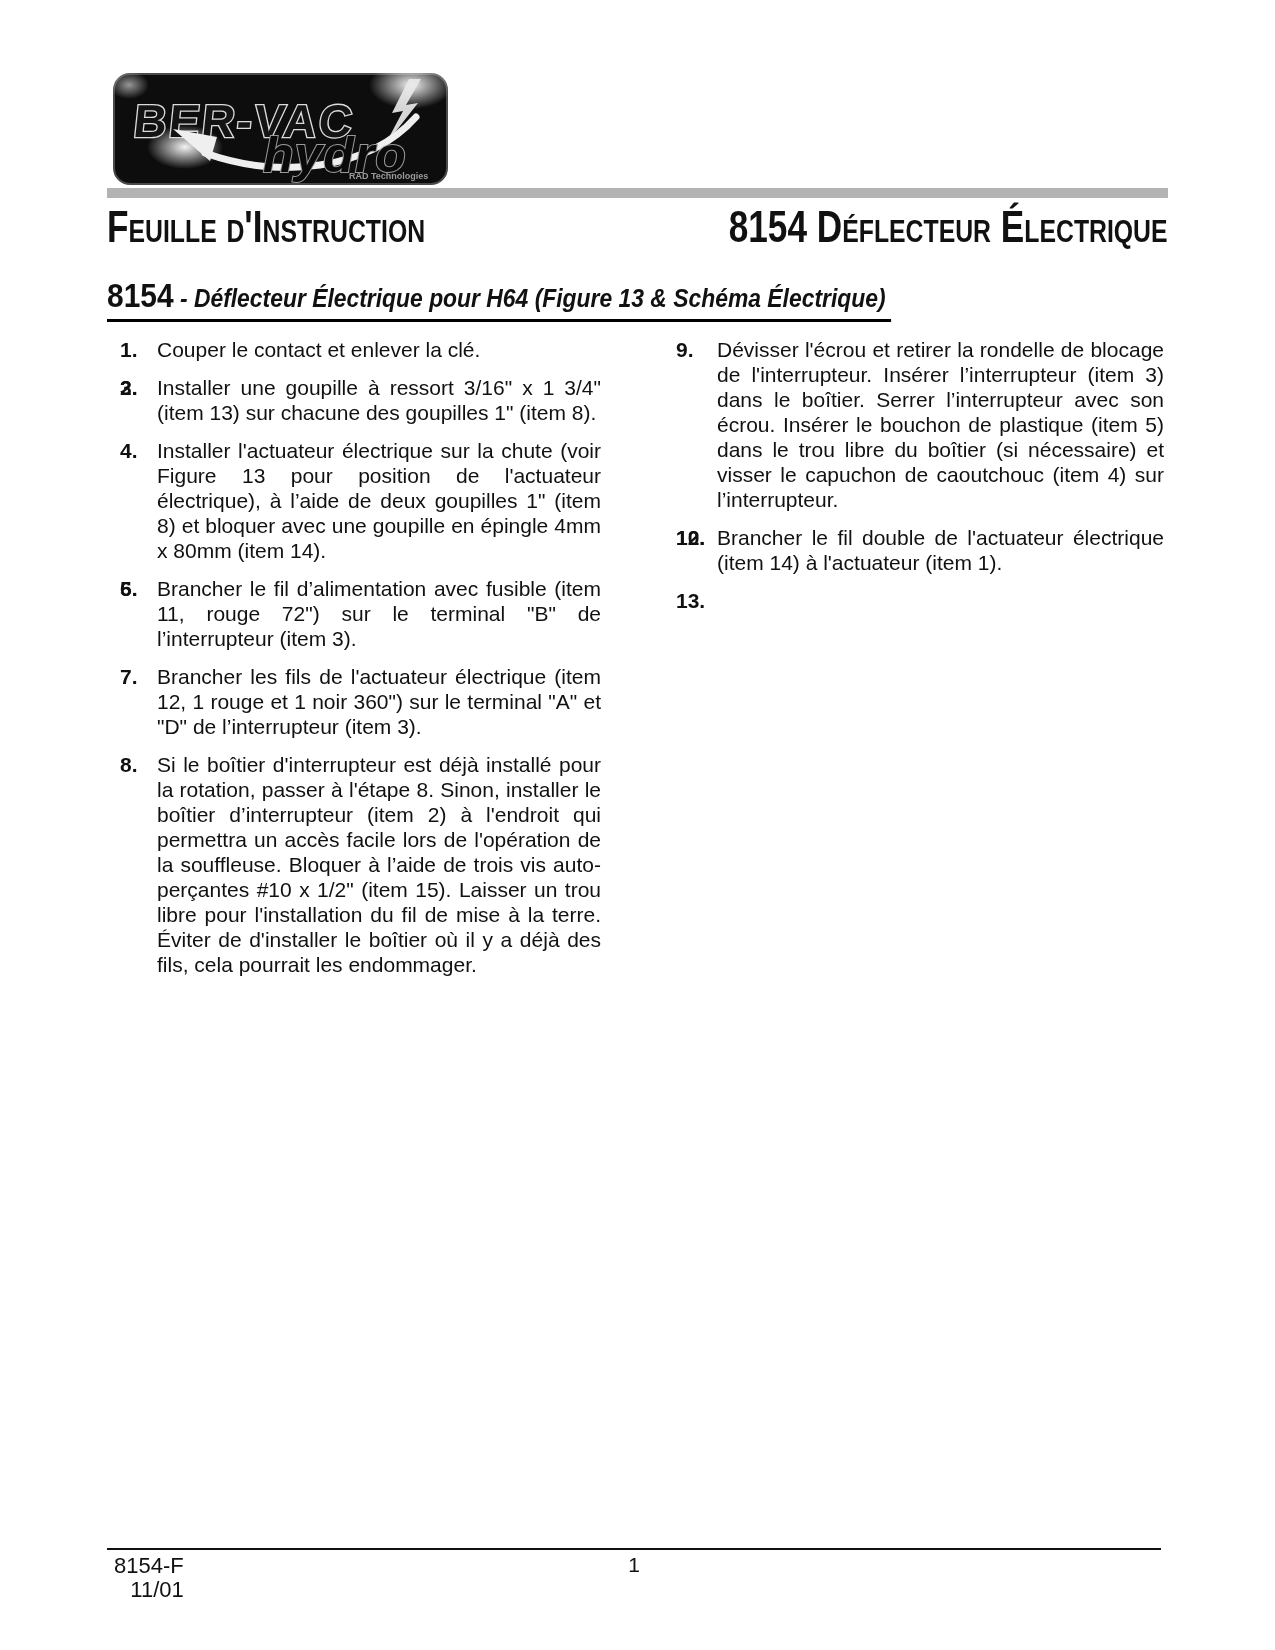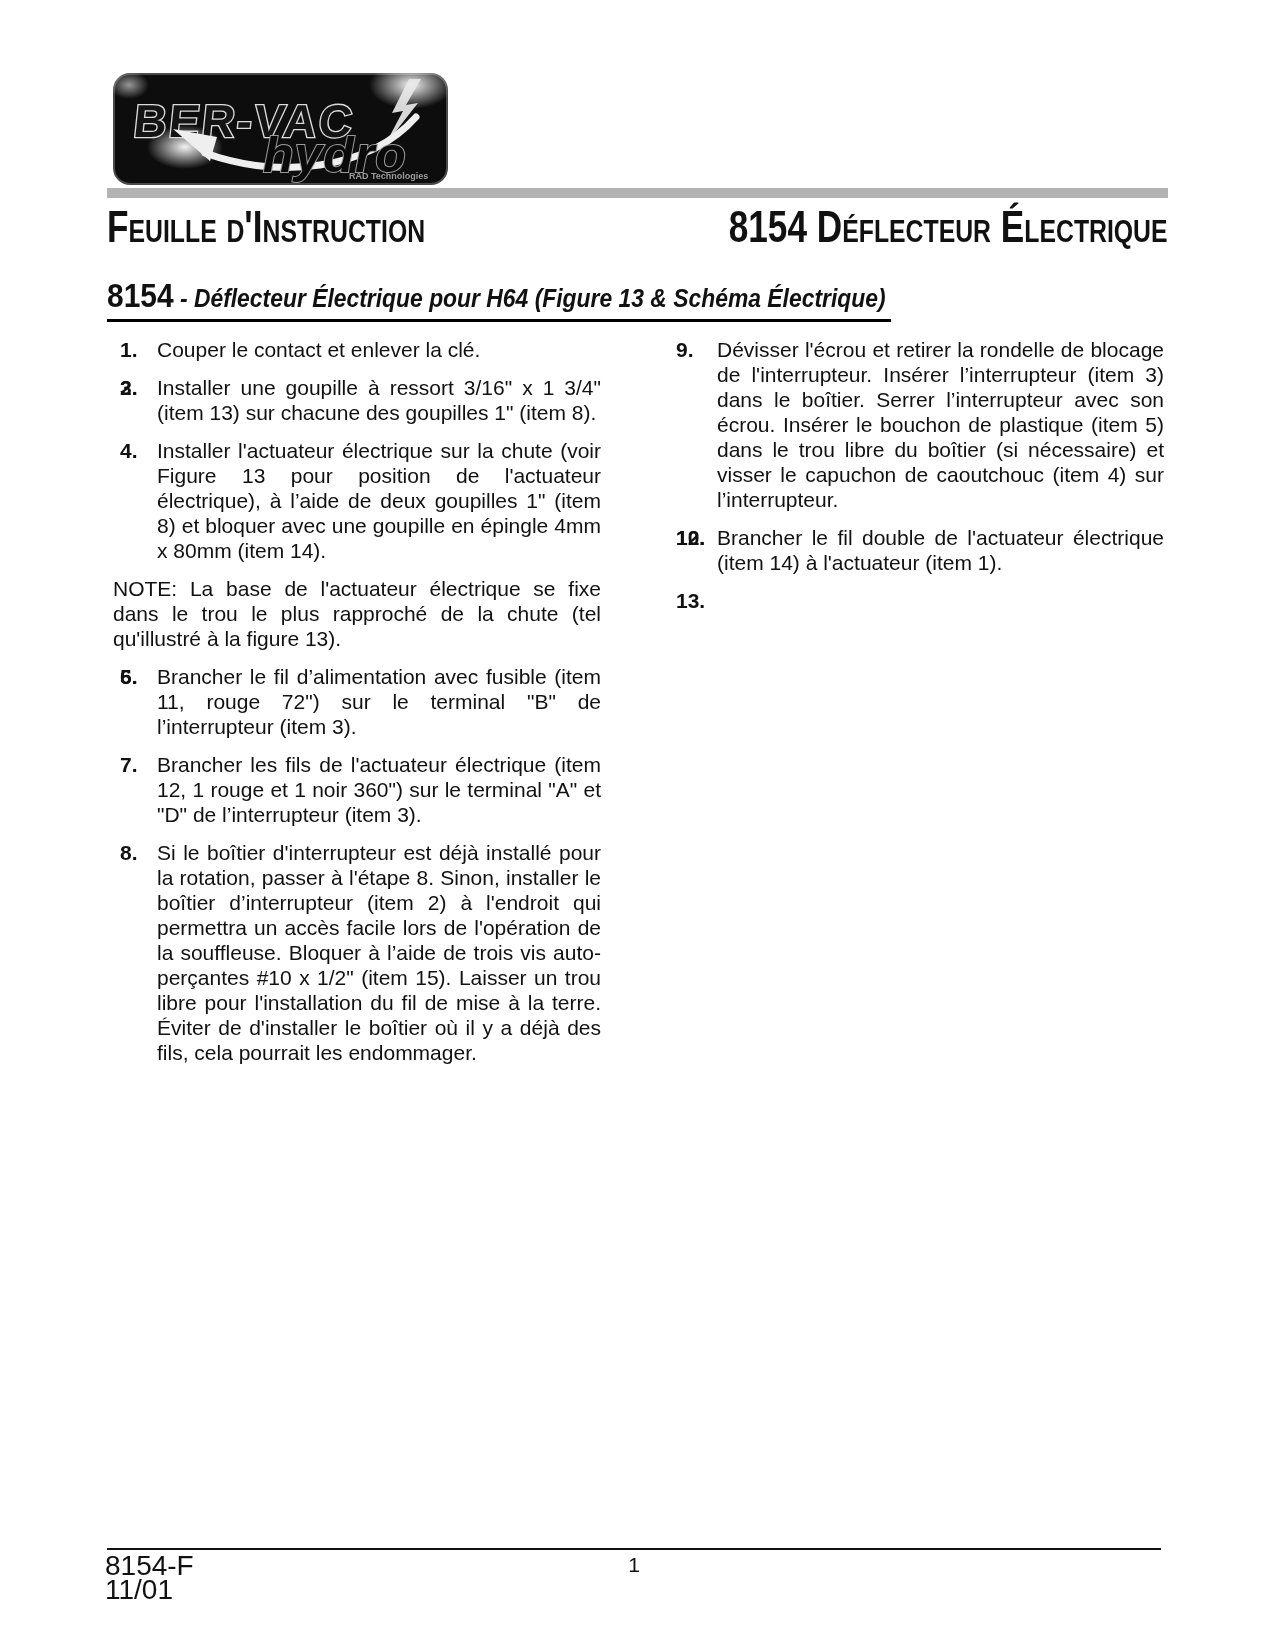--- a/index.html
+++ b/index.html
@@ -43,21 +43,21 @@
   .col-right { left:669px; width:495px; }
 
   .item { position:relative; text-align:justify; margin:0 0 13px 0; }
   .col-left  .item { padding-left:44px; }
   .col-right .item { padding-left:48px; }
   .item .num { position:absolute; left:7px; top:0; font-weight:bold; }
   .note { text-align:justify; margin:0 0 13px 0; }
 
   
   .footer-line { position:absolute; left:107px; top:1548px; width:1054px; border-top:2px solid #111; }
-  .footer-code { position:absolute; left:105px; top:1554px; font-size:28px; line-height:24px; }
+  .footer-code { position:absolute; left:114px; top:1554px; font-size:22px; line-height:24px;text-align:right; }
   .footer-page { position:absolute; left:107px; top:1553px; width:1054px; text-align:center; font-size:21px; }
 </style>
 </head>
 <body>
 
 <div class="logo-wrap">
   <svg width="335" height="112" viewBox="0 0 335 112">
     <defs>
       <radialGradient id="glowA" cx="50%" cy="50%" r="50%">
         <stop offset="0%" stop-color="#ffffff" stop-opacity="0.95"></stop>
@@ -106,21 +106,20 @@
     <span class="num">2.</span>
   </div>
   <div class="item">
     <span class="num">3.</span>
     <span>Installer une goupille à ressort 3/16" x 1 3/4" (item 13) sur chacune des goupilles 1" (item 8).</span>
   </div>
   <div class="item">
     <span class="num">4.</span>
     <span>Installer l'actuateur électrique sur la chute (voir Figure 13 pour position de l'actuateur électrique), à l’aide de deux goupilles 1" (item 8) et bloquer avec une goupille en épingle 4mm x 80mm (item 14).</span>
   </div>
-  <div class="note">NOTE: La base de l'actuateur électrique se fixe dans le trou le plus rapproché de la chute (tel qu'illustré à la figure 13).</div>
   <div class="item">
     <span class="num">5.</span>
   </div>
   <div class="item">
     <span class="num">6.</span>
     <span>Brancher le fil d’alimentation avec fusible (item 11, rouge 72") sur le terminal "B" de l’interrupteur (item 3).</span>
   </div>
   <div class="item">
     <span class="num">7.</span>
     <span>Brancher les fils de l'actuateur électrique (item 12, 1 rouge et 1 noir 360") sur le terminal "A" et "D" de l’interrupteur (item 3).</span>

